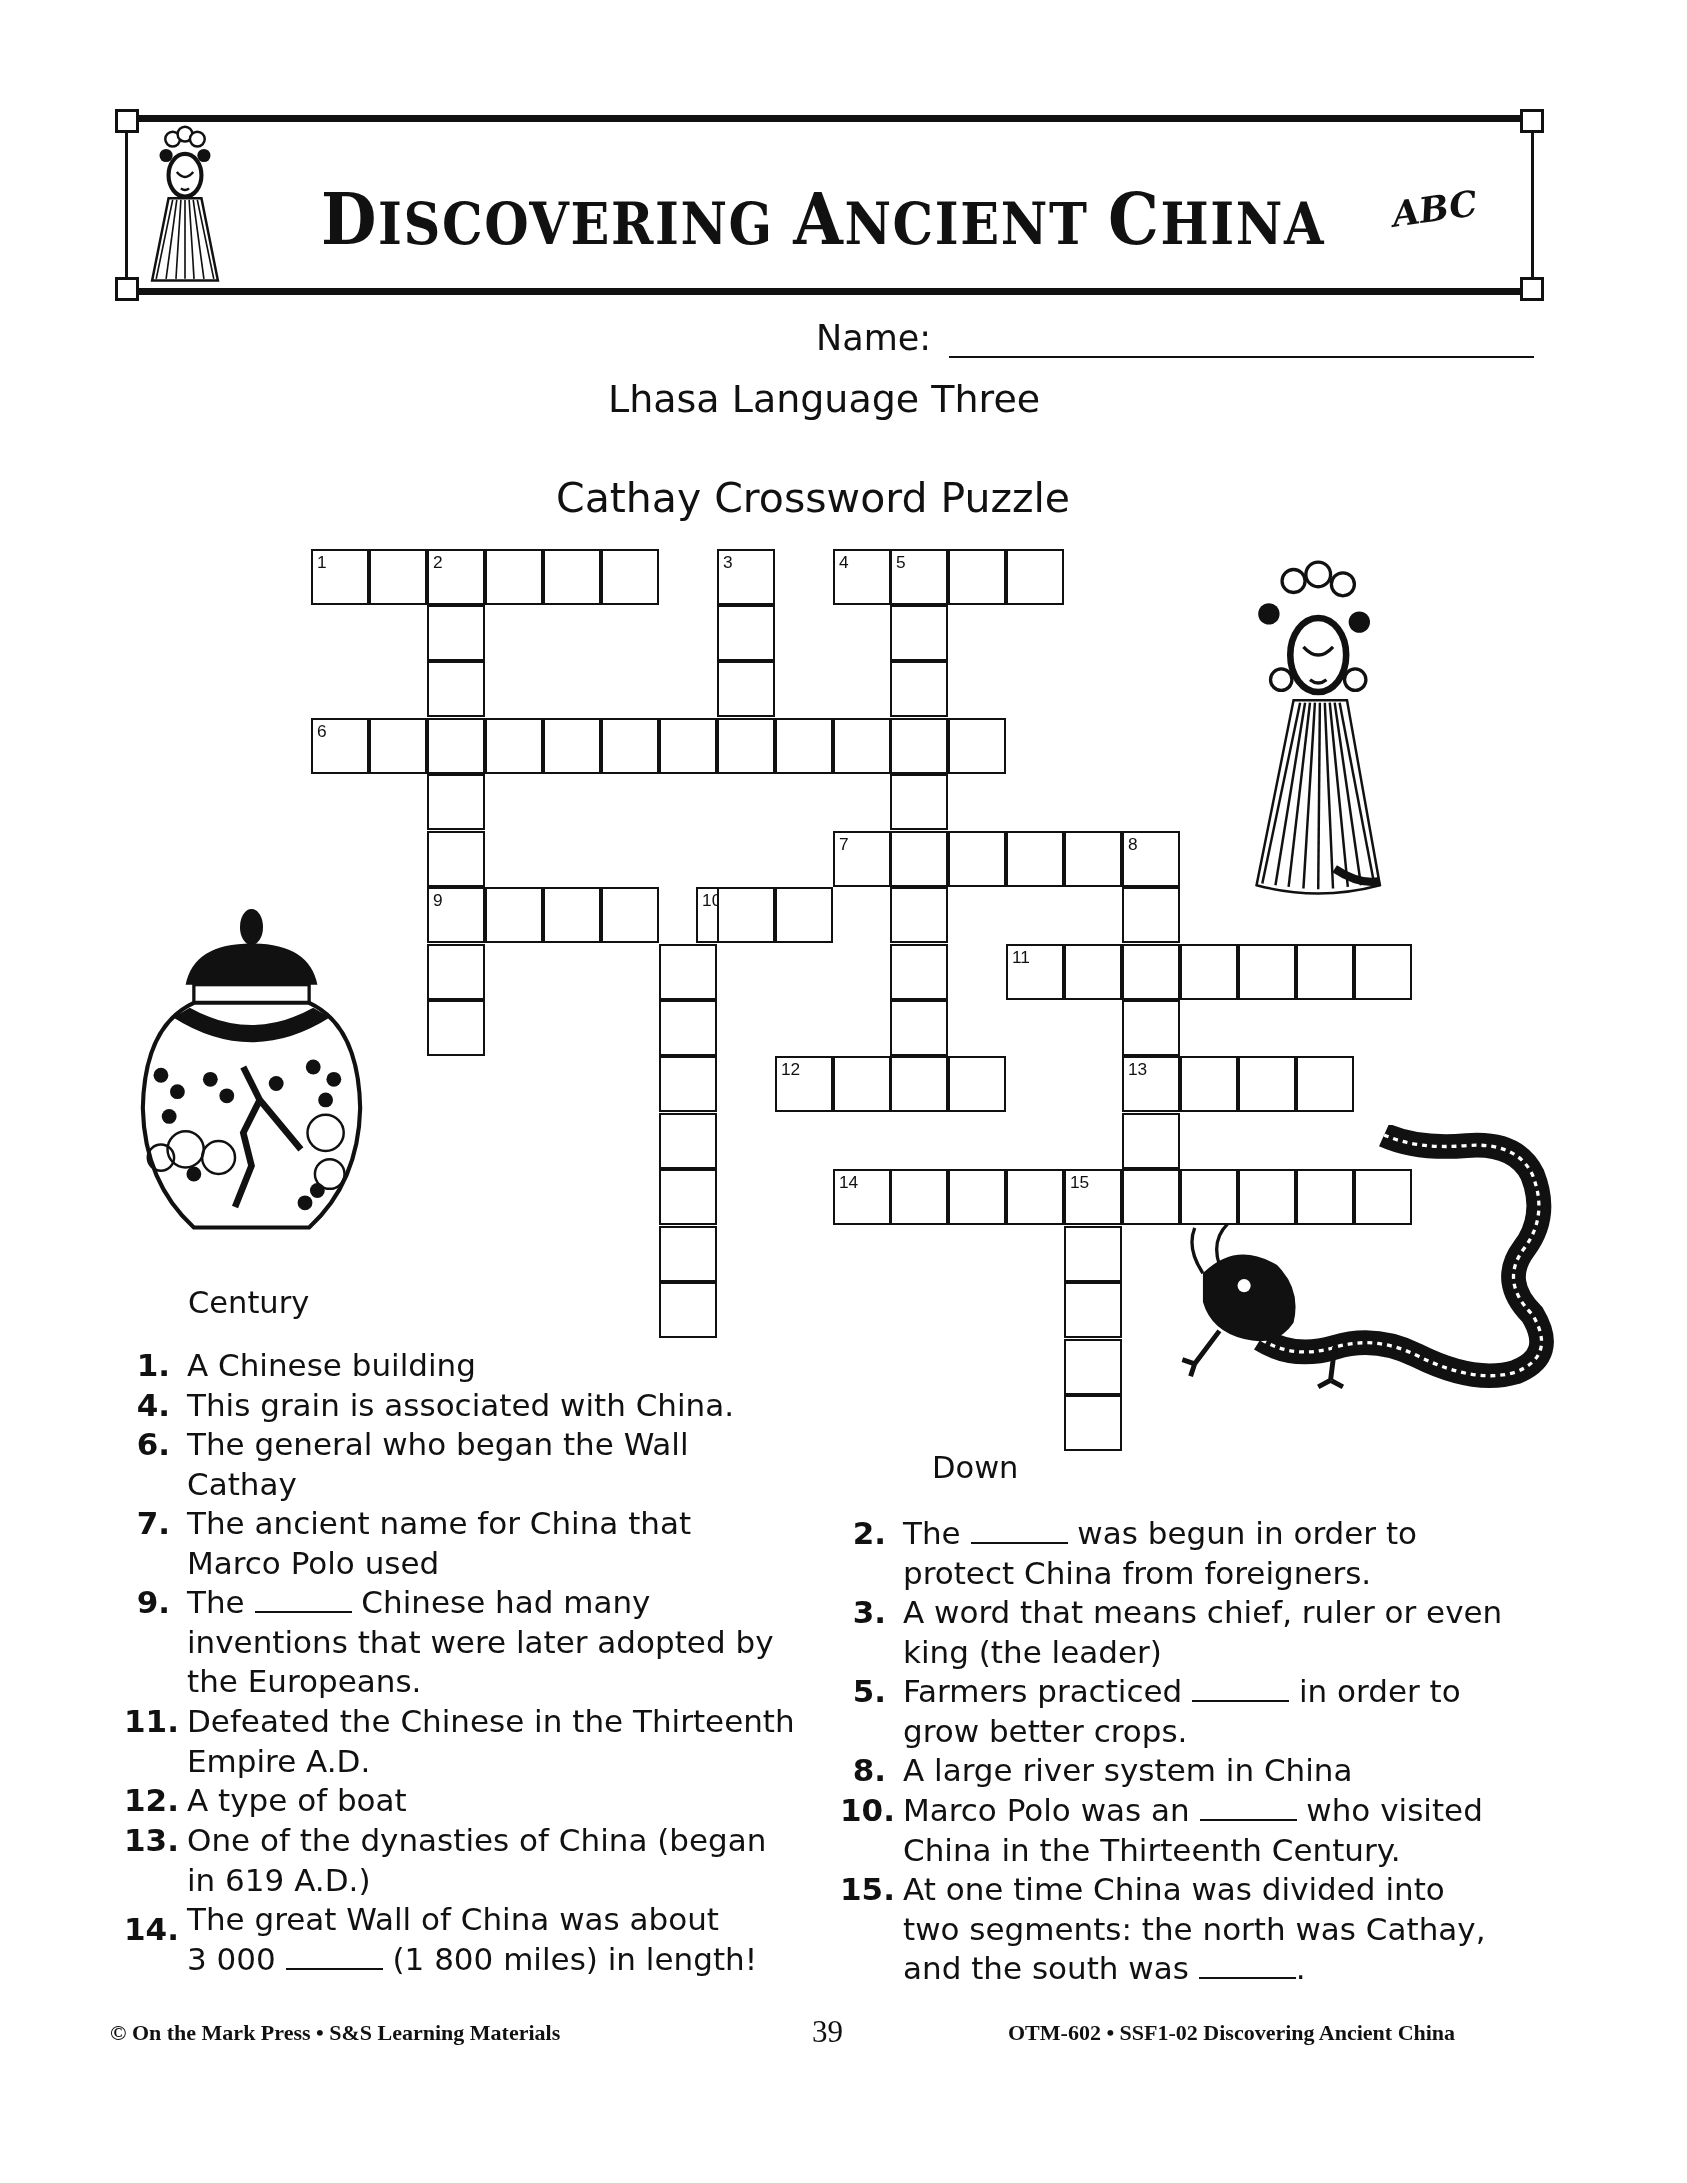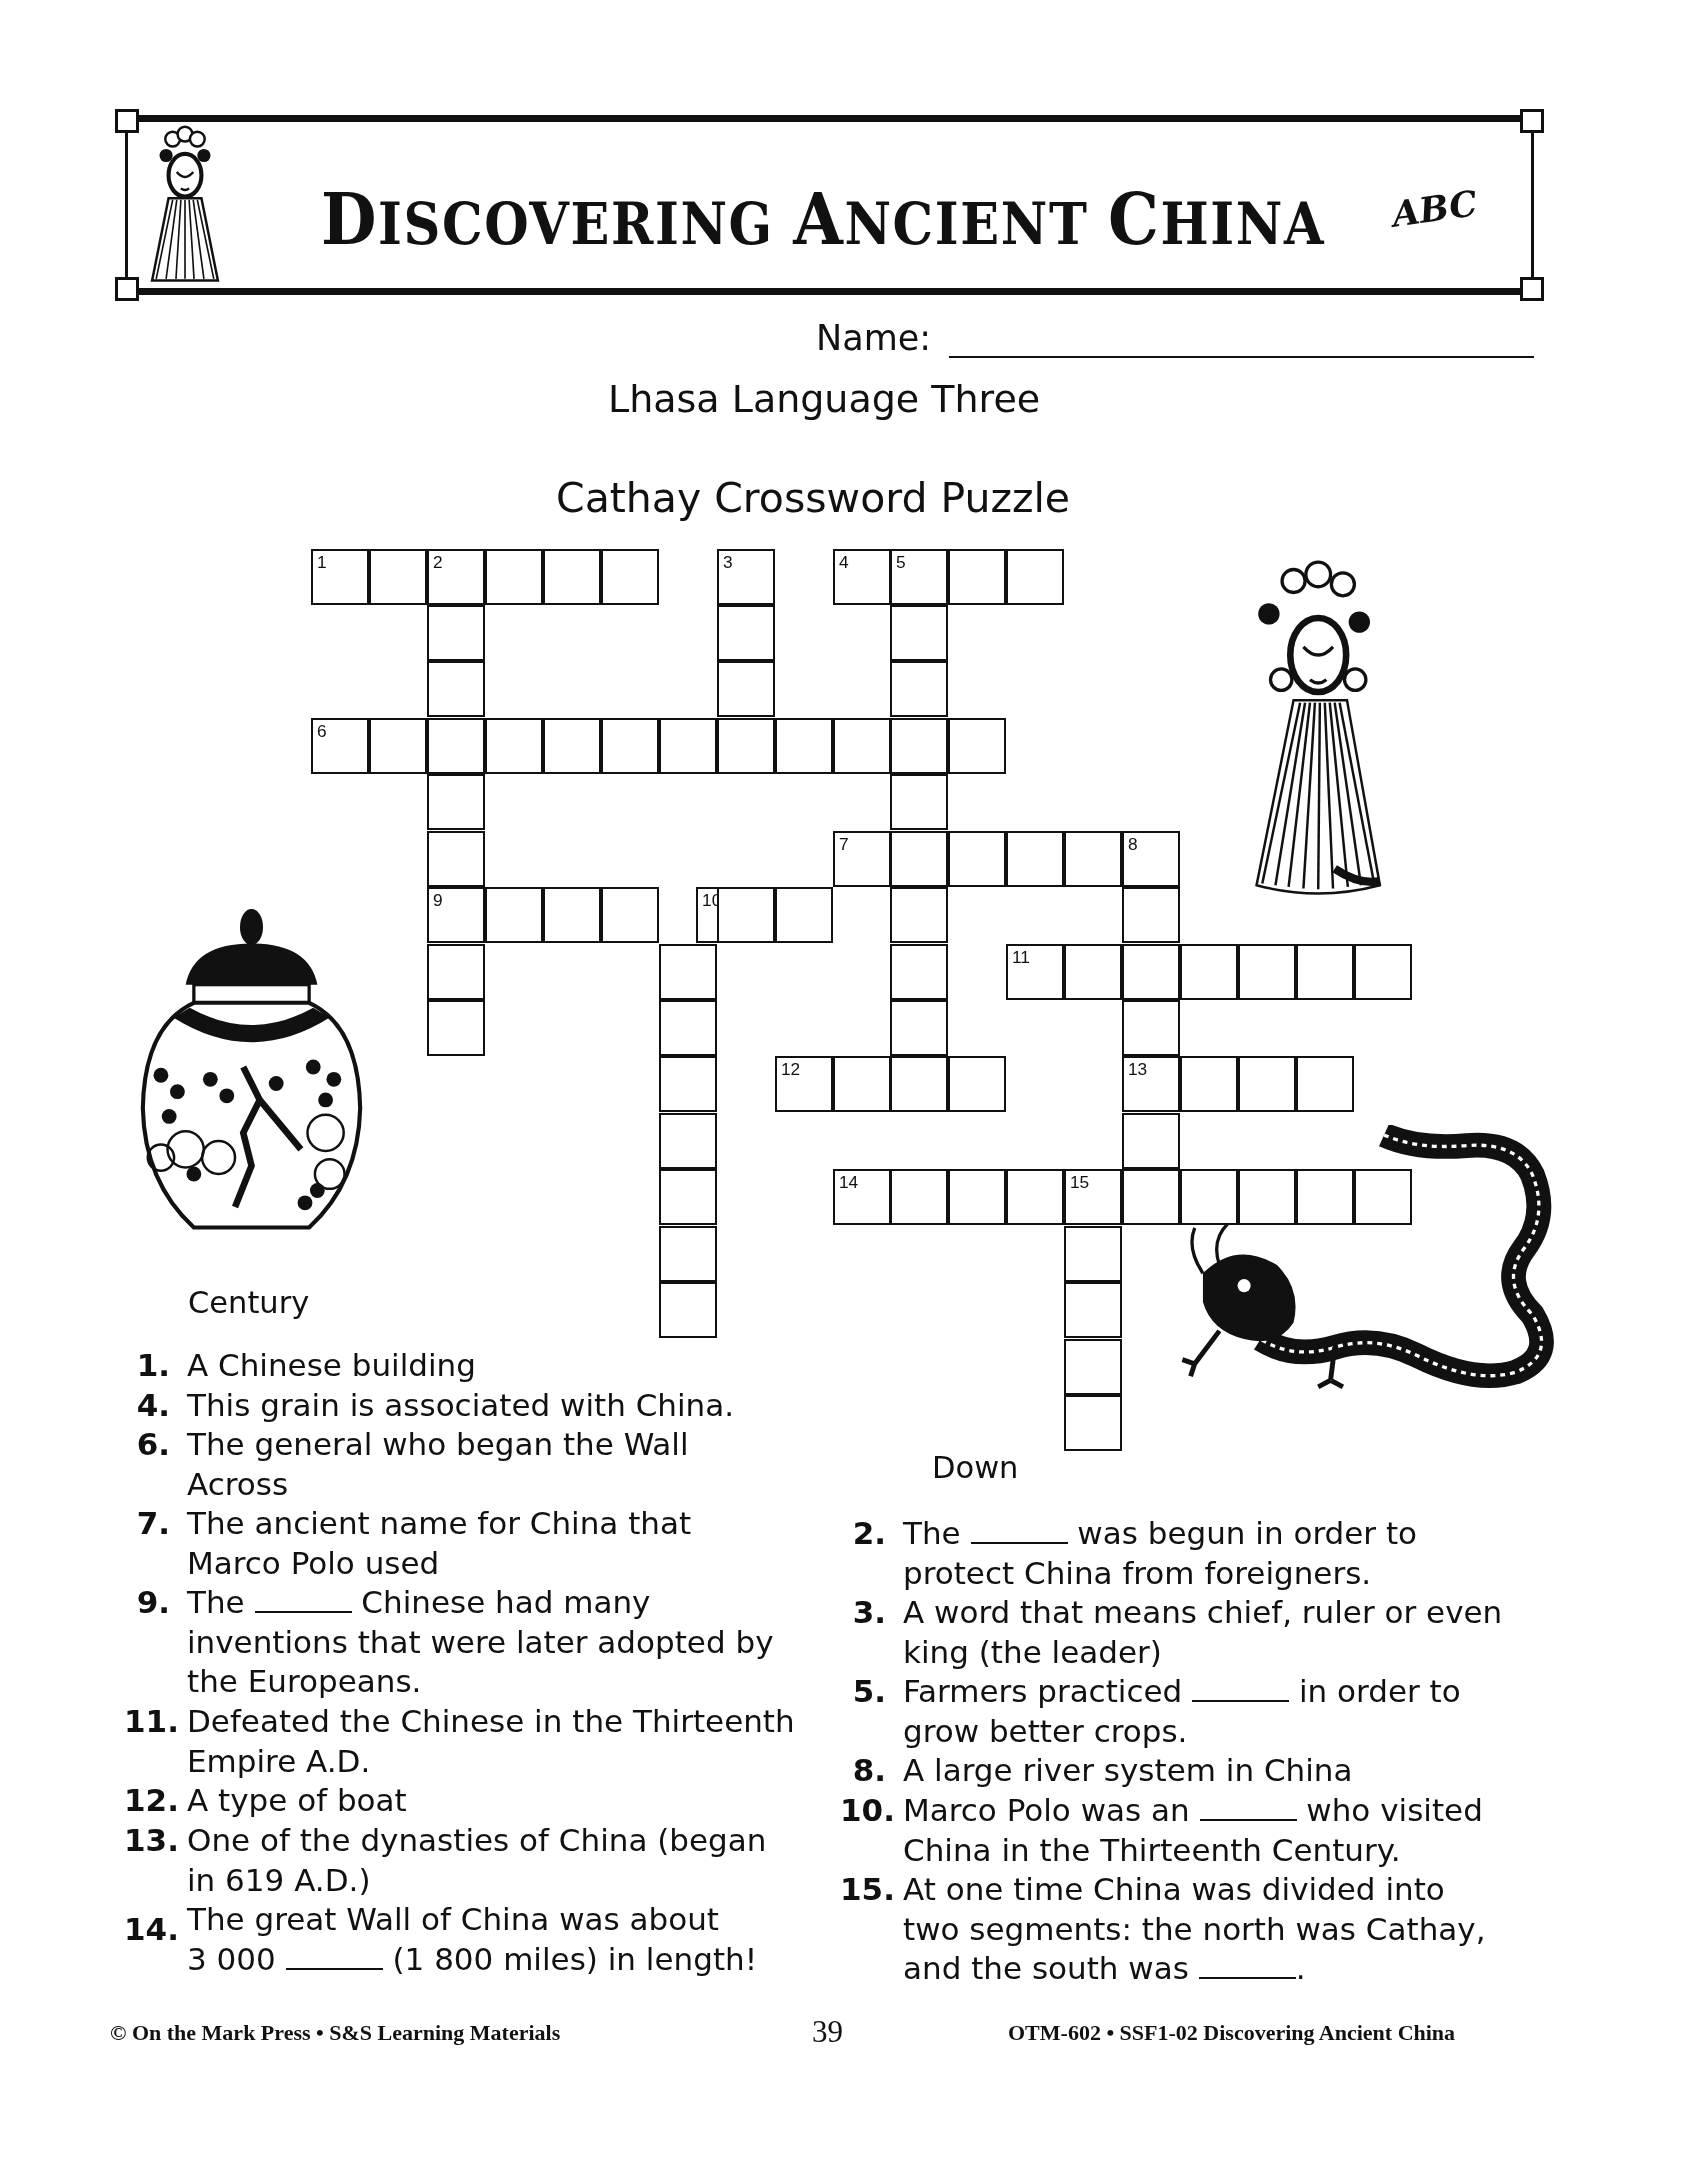--- a/index.html
+++ b/index.html
@@ -454,21 +454,21 @@
       <span class="n" style="left: 0px;">1.</span>
       <span class="t" style="left: 63px; top: 0px; white-space: nowrap;">A Chinese building</span>
     </div>
     <div class="clue" style="top: 40px;">
       <span class="n" style="left: 0px;">4.</span>
       <span class="t" style="left: 63px; top: 0px; white-space: nowrap;">This grain is associated with China.</span>
     </div>
     <div class="clue" style="top: 79px;">
       <span class="n" style="left: 0px;">6.</span>
       <span class="t" style="left: 63px; top: 0px; white-space: nowrap;">The general who began the Wall</span>
-      <span class="t" style="left: 63px; top: 40px; white-space: nowrap;">Across</span>
+      <span class="t" style="left: 63px; top: 40px; white-space: nowrap;">Cathay</span>
     </div>
     <div class="clue" style="top: 158px;">
       <span class="n" style="left: 0px;">7.</span>
       <span class="t" style="left: 63px; top: 0px; white-space: nowrap;">The ancient name for China that</span>
       <span class="t" style="left: 63px; top: 40px; white-space: nowrap;">Marco Polo used</span>
     </div>
     <div class="clue" style="top: 237px;">
       <span class="n" style="left: 0px;">9.</span>
       <span class="t" style="left: 63px; top: 0px; white-space: nowrap;">The <span class="blank"></span> Chinese had many</span>
       <span class="t" style="left: 63px; top: 40px; white-space: nowrap;">inventions that were later adopted by</span>

